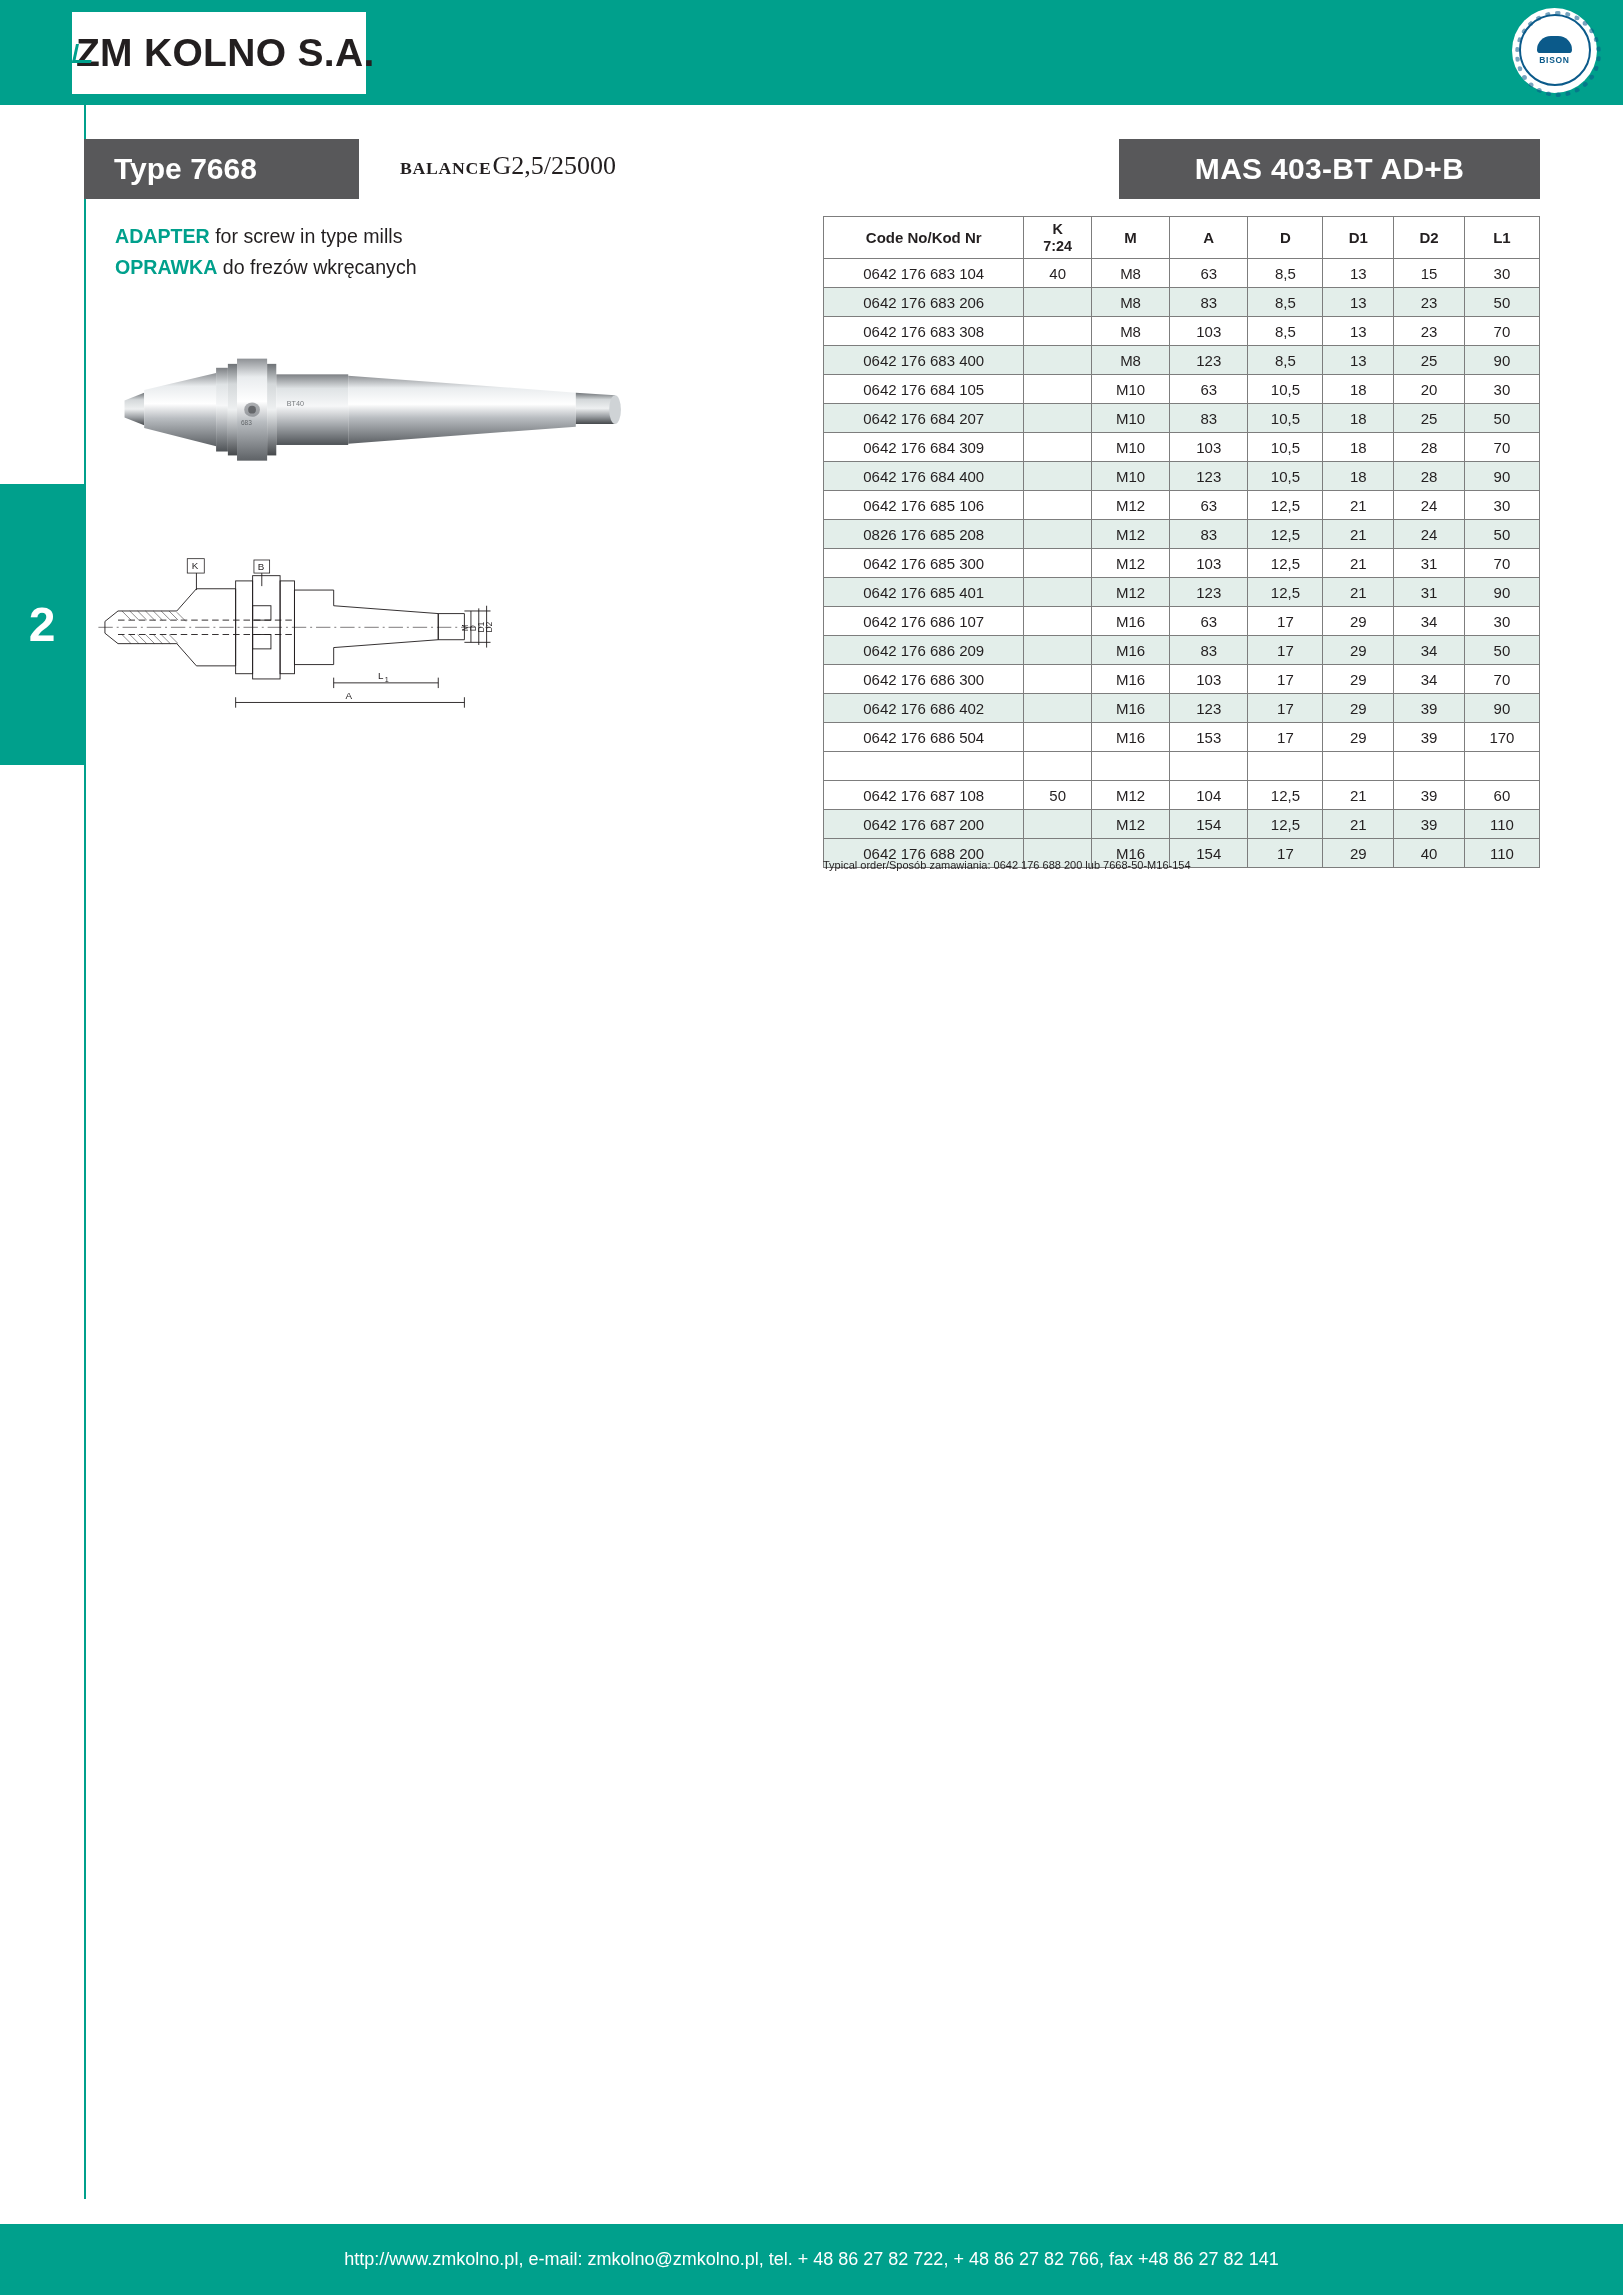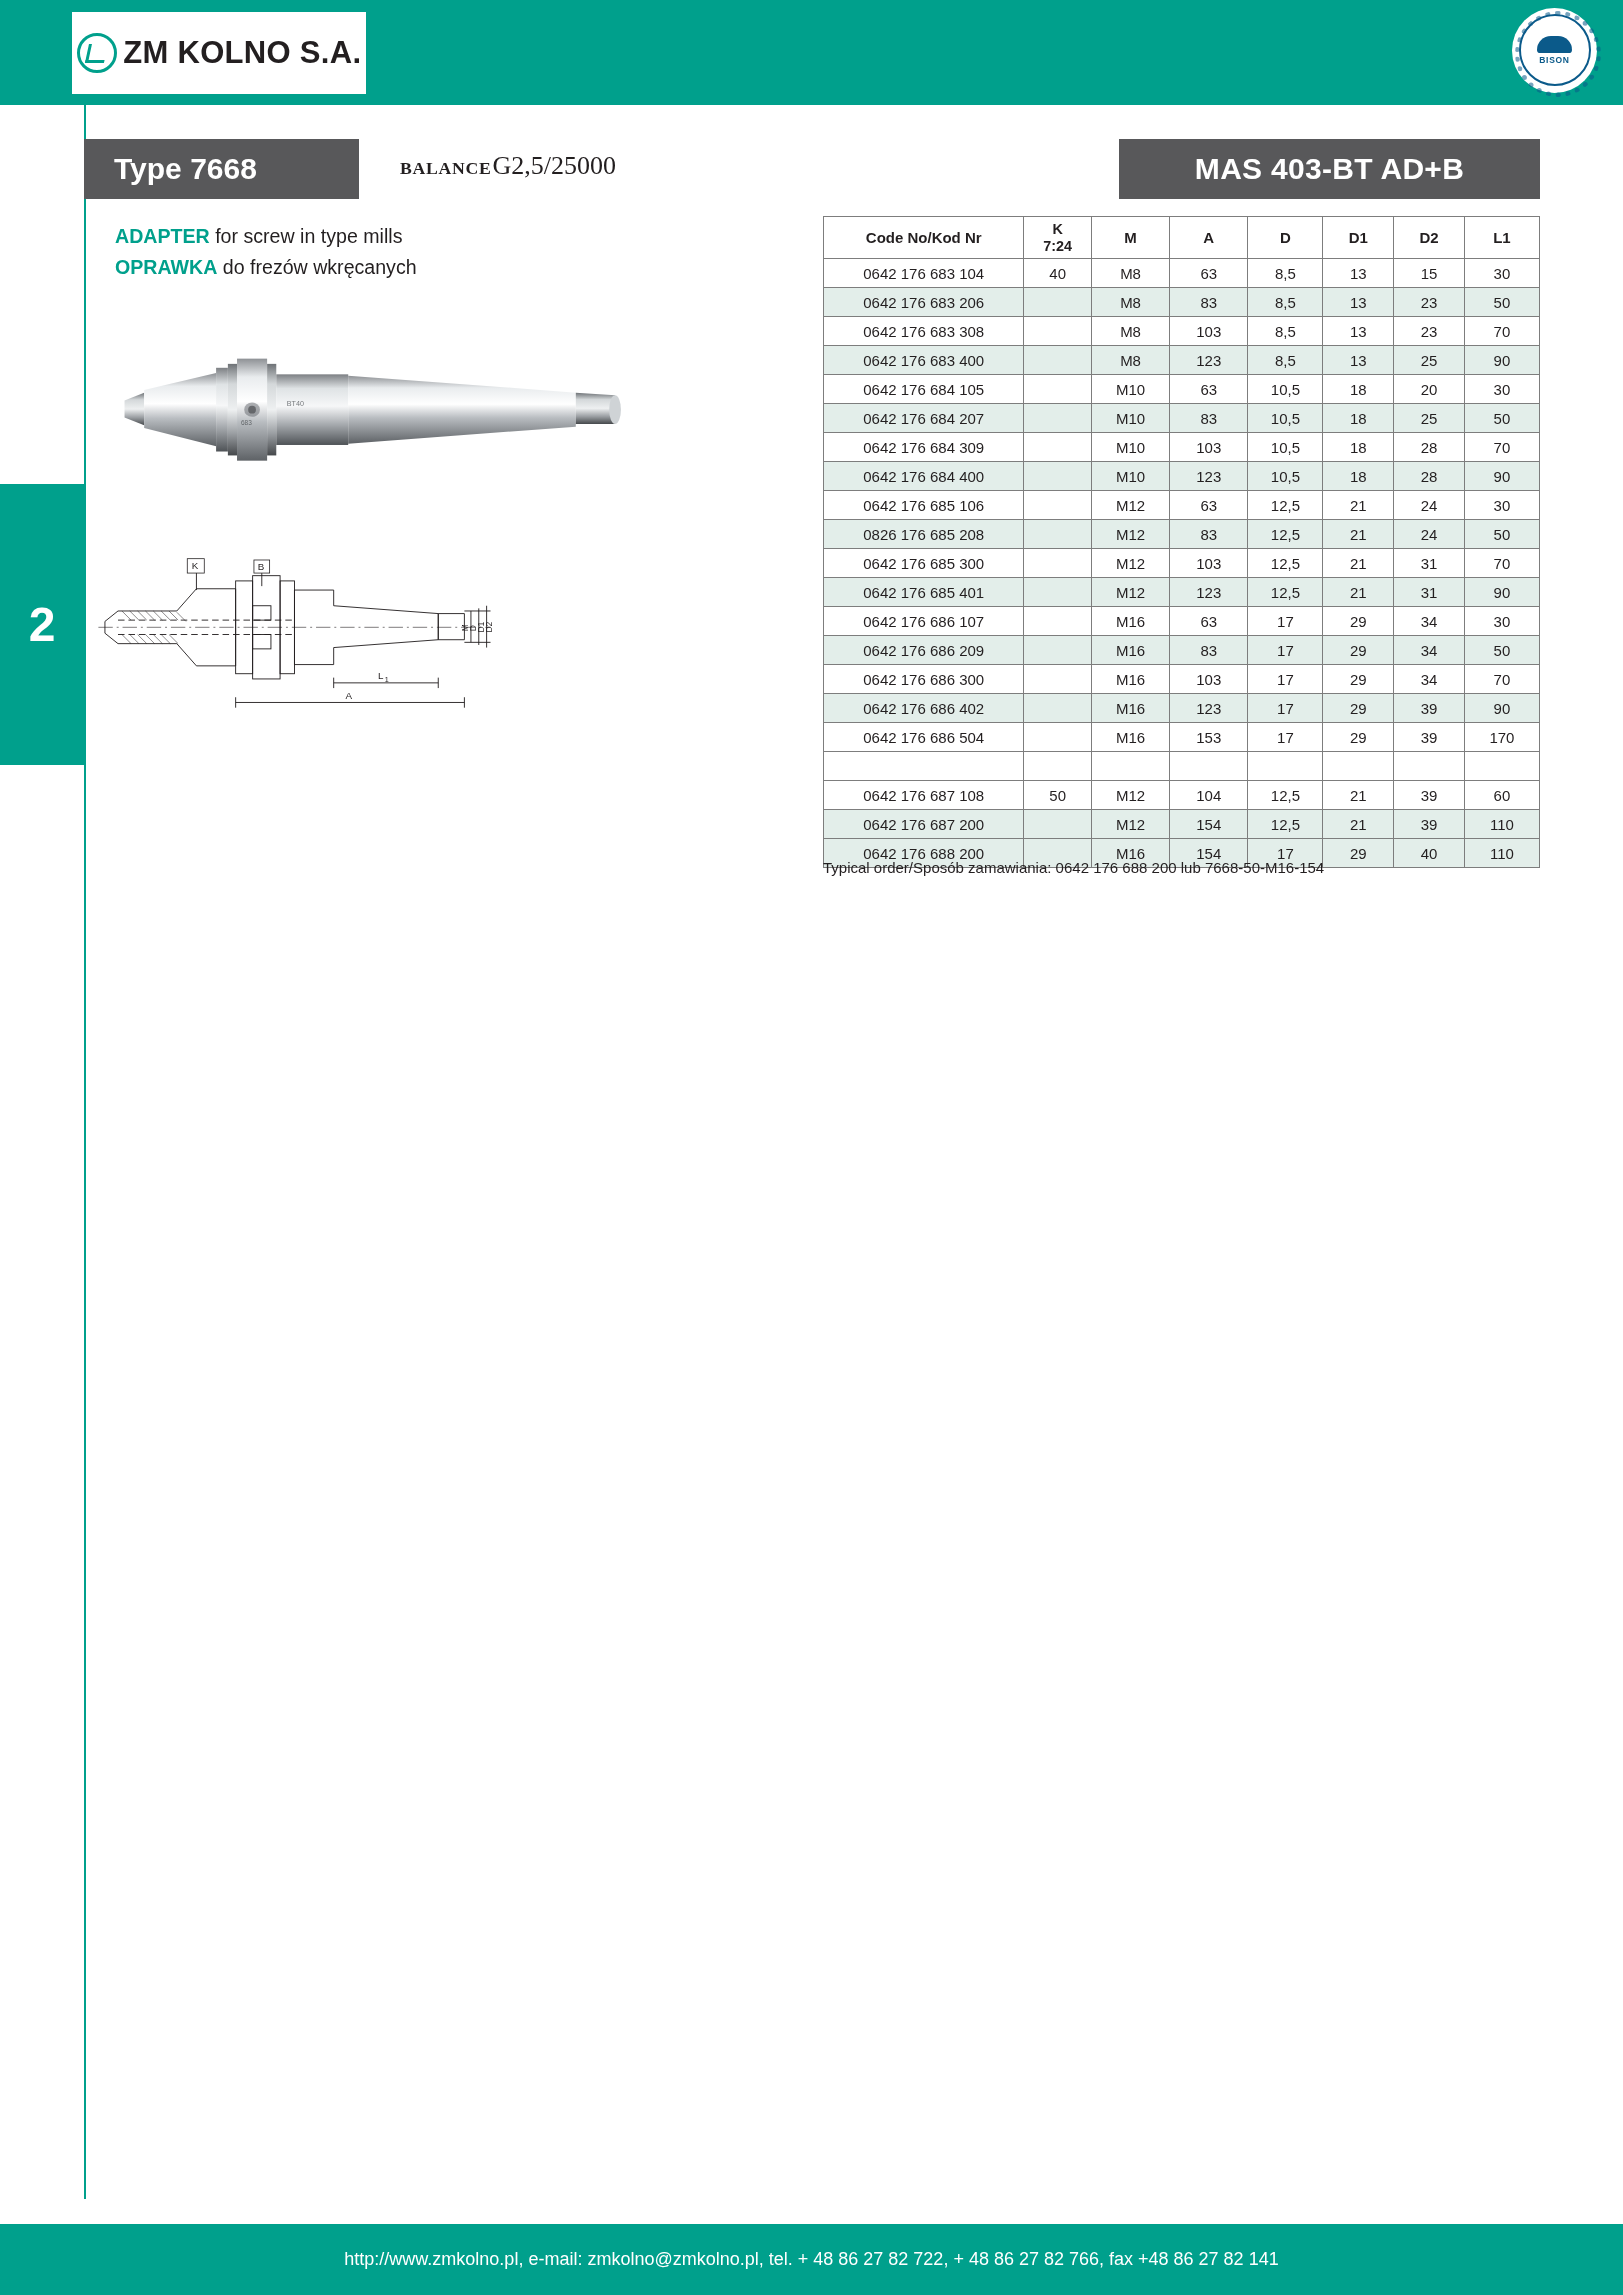--- a/index.html
+++ b/index.html
@@ -27,21 +27,21 @@
   .logo-box {
     position: absolute;
     left: 72px; top: 11.8px;
     width: 294px; height: 82px;
     background: #ffffff;
     display: flex;
     align-items: center;
     justify-content: center;
   }
   .logo-text {
-    font-size: 31px;
+    font-size: 39px;
     font-weight: bold;
     letter-spacing: 0.3px;
     color: #231f20;
     white-space: nowrap;
   }
   .logo-mark {
     display: inline-block;
     width: 34px; height: 34px;
     border-radius: 50%;
     border: 3.3px solid #00a08c;
@@ -232,21 +232,21 @@
   td.d    { width: 69px; }
   td.d1   { width: 65px; }
   td.d2   { width: 65px; }
   td.l1   { width: 69px; }
   tr.alt td { background: #e3eeea; }
   tr.spacer td { height: 28px; background: #ffffff; }
 
   .order-note {
     position: absolute;
     left: 823px; top: 859px;
-    font-size: 15px;
+    font-size: 11px;
     color: #231f20;
   }
 
   
   .footer-band {
     position: absolute;
     left: 0; bottom: 0;
     width: 1623px;
     height: 71px;
     background: #00a08c;

